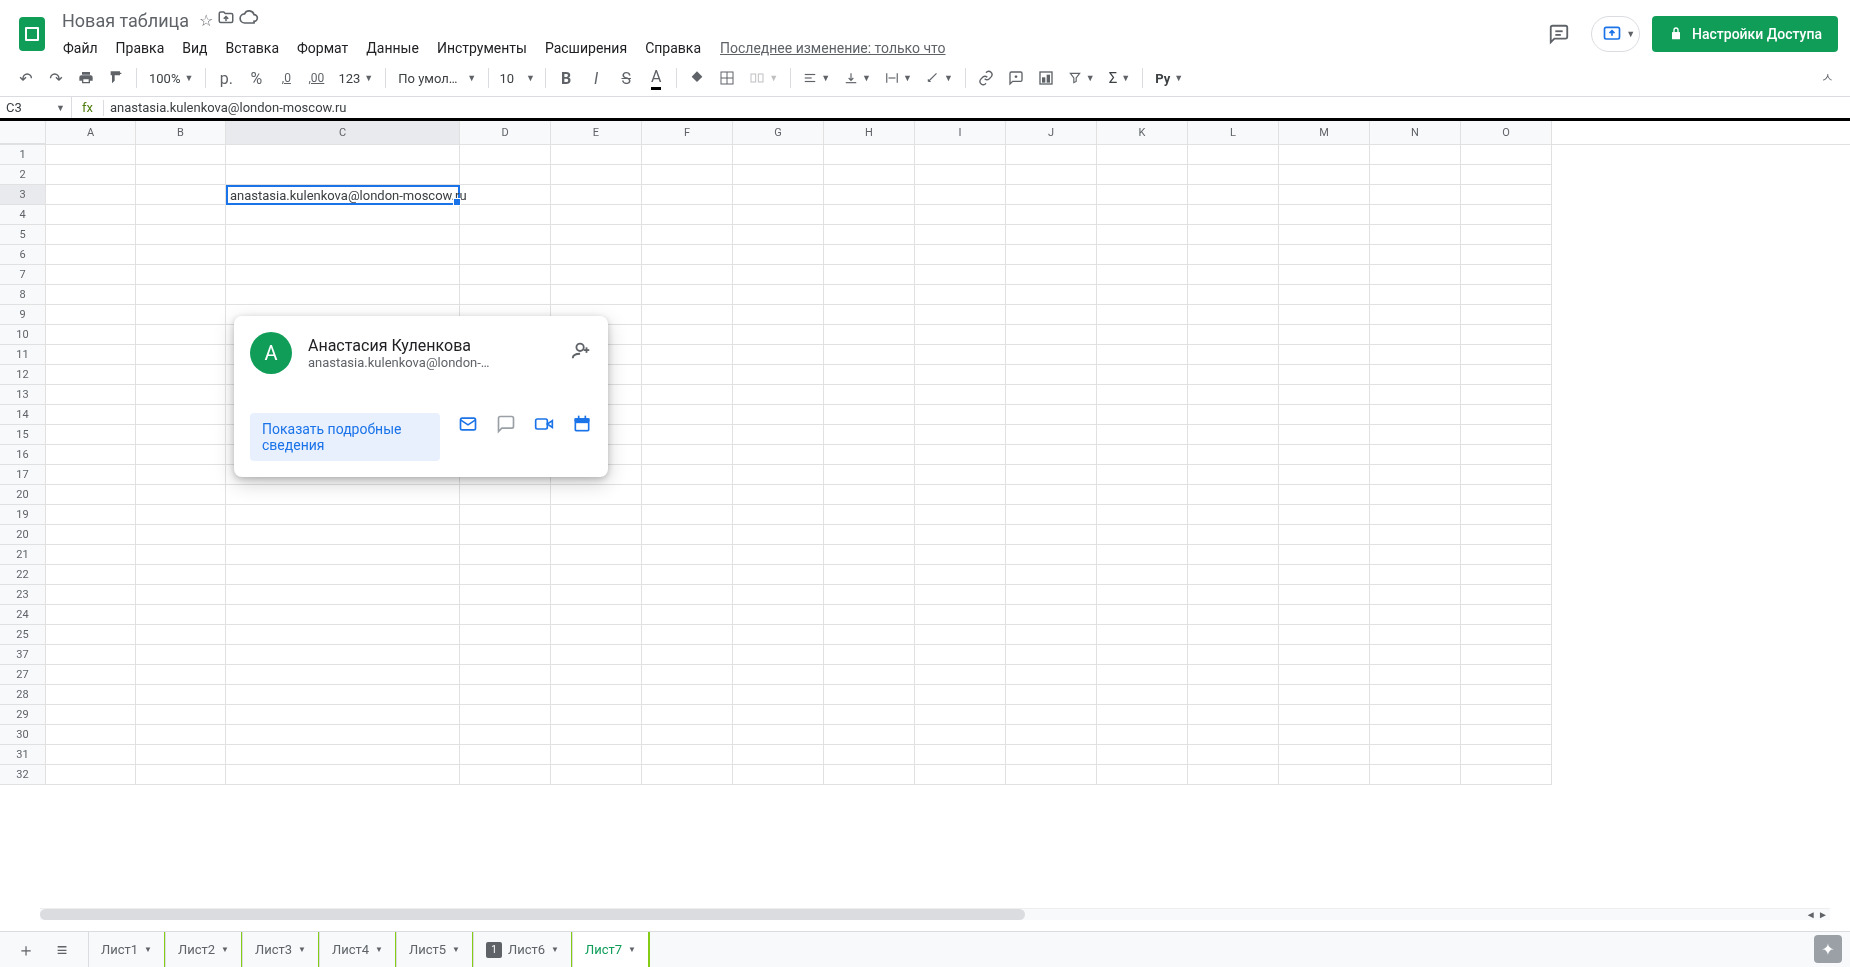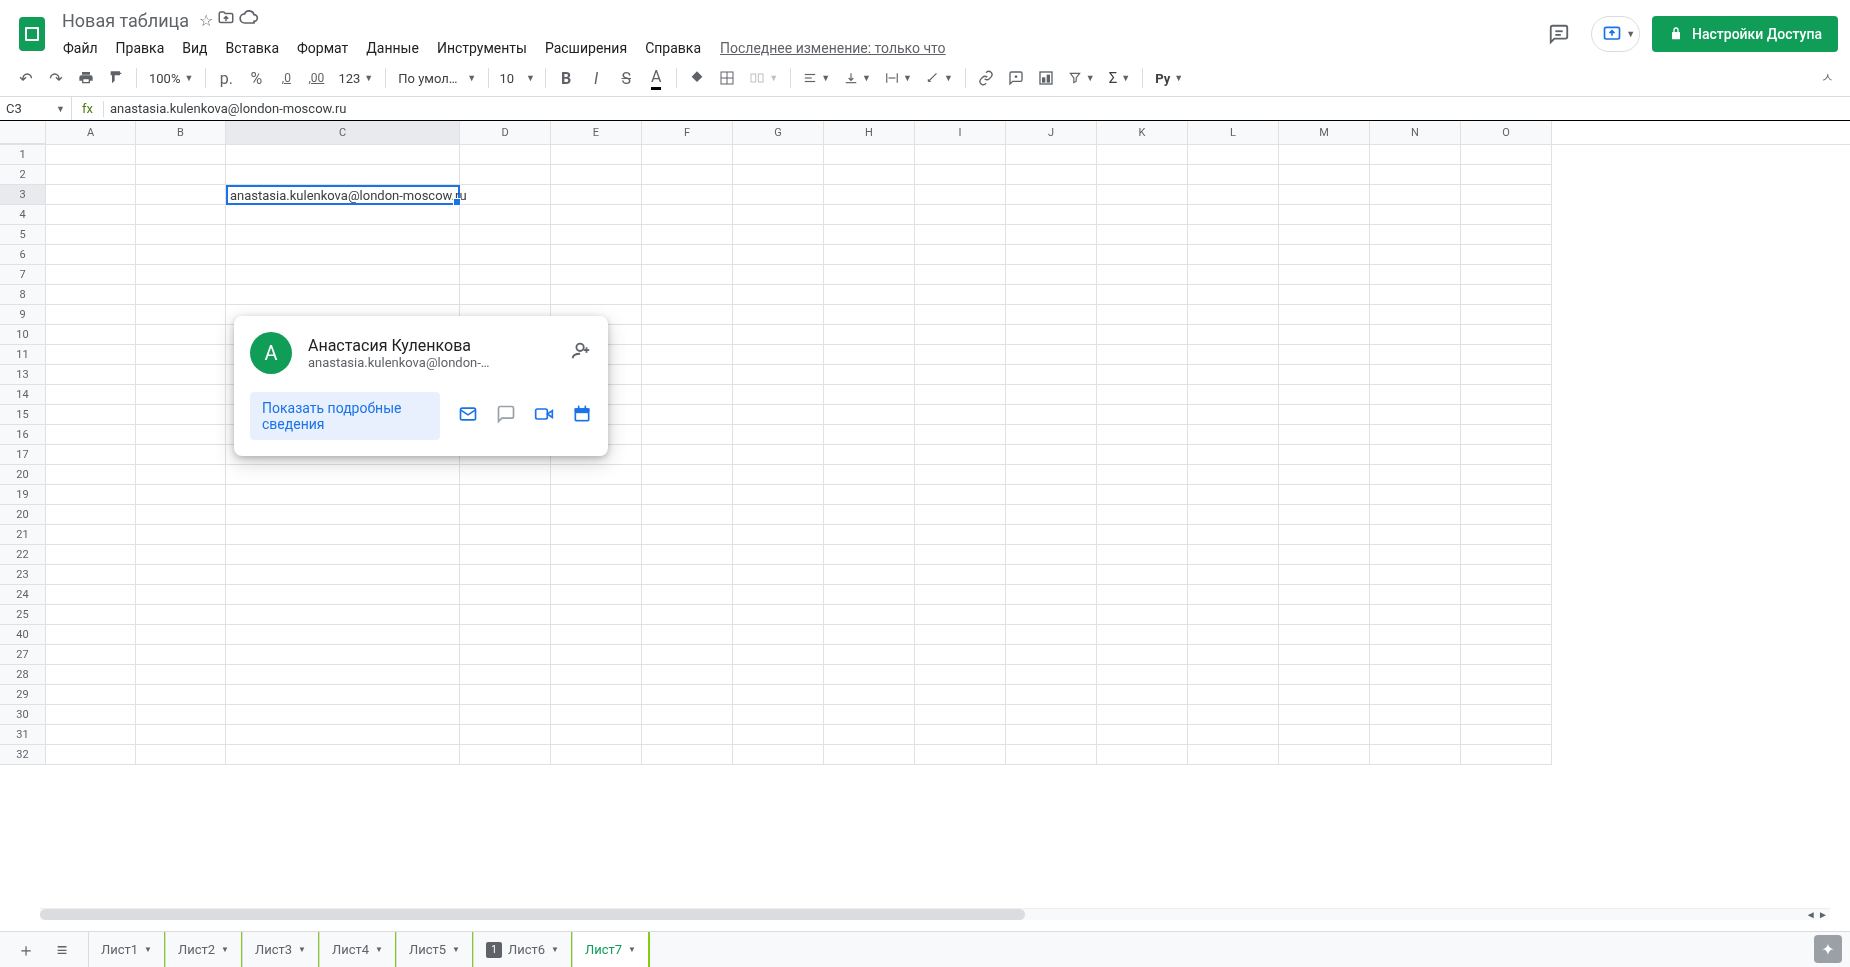--- a/index.html
+++ b/index.html
@@ -25,21 +25,21 @@
 
 .toolbar { display:flex; align-items:center; padding:4px 12px; border-bottom:1px solid #dadce0; gap:2px; }
 .tb-btn { min-width:28px; height:28px; display:flex; align-items:center; justify-content:center; border-radius:4px; cursor:pointer; color:#5f6368; font-size:16px; position:relative; }
 .tb-sep { width:1px; height:20px; background:#dadce0; margin:0 4px; }
 .tb-combo { display:flex; align-items:center; padding:0 6px; height:26px; border-radius:4px; cursor:pointer; color:#3c4043; gap:4px; font-size:13px; }
 .dd-arrow { font-size:9px; color:#5f6368; }
 .toolbar-spacer { flex:1; }
 .collapse-toolbar { cursor:pointer; color:#5f6368; padding:4px; }
 
 
-.formula-bar { display:flex; align-items:center; border-bottom:1px solid #000000; height:24px; }
+.formula-bar { display:flex; align-items:center; border-bottom:3px solid #000000; height:24px; }
 .name-box { width:72px; padding:0 6px; display:flex; align-items:center; justify-content:space-between; border-right:1px solid #dadce0; height:100%; font-size:13px; color:#3c4043; }
 .fx-label { padding:0 10px; color:#4d7c0f; font-size:13px; }
 .formula-input { flex:1; padding:0 6px; font-size:13px; color:#3c4043; }
 
 
 .grid-wrap { position:relative; height:calc(100vh - 168px); overflow:hidden; }
 .grid { position:relative; }
 .col-headers { display:flex; position:sticky; top:0; background:#fff; border-bottom:1px solid #e1e1e1; }
 .corner { width:46px; min-width:46px; height:23px; background:#f8f9fa; border-right:1px solid #e1e1e1; border-bottom:1px solid #e1e1e1; }
 .col-h { height:23px; display:flex; align-items:center; justify-content:center; font-size:11px; color:#5f6368; background:#f8f9fa; border-right:1px solid #e1e1e1; cursor:pointer; }
@@ -57,21 +57,21 @@
 
 
 .contact-card { position:absolute; left:234px; top:195px; width:374px; background:#fff; border-radius:8px; box-shadow:0 2px 6px rgba(0,0,0,0.2),0 6px 20px rgba(0,0,0,0.19); padding:16px; z-index:100; }
 .card-top { display:flex; gap:16px; align-items:center; }
 .avatar { width:42px; height:42px; border-radius:50%; background:#0f9d58; color:#fff; display:flex; align-items:center; justify-content:center; font-size:20px; }
 .card-info { flex:1; }
 .card-name { font-size:16px; color:#202124; }
 .card-email { font-size:13px; color:#5f6368; overflow:hidden; text-overflow:ellipsis; white-space:nowrap; max-width:190px; }
 .add-user { color:#5f6368; font-size:20px; cursor:pointer; }
 .card-actions { display:flex; align-items:center; gap:18px; margin-top:18px; }
-.detail-btn { background:#e8f0fe; color:#1a73e8; padding:8px 12px; border-radius:4px; font-size:14px; cursor:pointer; }
+.detail-btn { background:#e8f0fe; color:#1a73e8; padding:8px 12px; border-radius:4px; font-size:14px; cursor:pointer;margin-top:21px; }
 .card-icon { color:#5f6368; font-size:20px; cursor:pointer; width:24px; text-align:center; }
 .card-icon.mail { color:#1a73e8; }
 
 
 .tab-bar { position:fixed; bottom:0; left:0; right:0; height:36px; background:#f8f9fa; border-top:1px solid #dadce0; display:flex; align-items:center; padding:0 30px 0 8px; gap:0; }
 .tab-add, .tab-all { width:36px; height:36px; display:flex; align-items:center; justify-content:center; cursor:pointer; color:#5f6368; font-size:18px; }
 .tab { padding:0 12px; height:36px; display:flex; align-items:center; gap:6px; border-right:2px solid #84cc16; border-left:1px solid #dadce0; cursor:pointer; font-size:13px; color:#5f6368; background:#f8f9fa; margin-left:-1px; }
 .tab:first-of-type { margin-left:8px; }
 .tab.active { background:#fff; color:#0f9d58; }
 .tab-arrow { font-size:8px; color:#5f6368; }
@@ -510,20 +510,38 @@
           <div class="cell col-other"></div>
           <div class="cell col-other"></div>
           <div class="cell col-other"></div>
           <div class="cell col-other"></div>
           <div class="cell col-other"></div>
           <div class="cell col-other"></div>
           <div class="cell col-other"></div>
           <div class="cell col-other"></div>
         </div>
         <div class="row">
+          <div class="row-h">12</div>
+          <div class="cell col-A"></div>
+          <div class="cell col-A"></div>
+          <div class="cell col-C"></div>
+          <div class="cell col-other"></div>
+          <div class="cell col-other"></div>
+          <div class="cell col-other"></div>
+          <div class="cell col-other"></div>
+          <div class="cell col-other"></div>
+          <div class="cell col-other"></div>
+          <div class="cell col-other"></div>
+          <div class="cell col-other"></div>
+          <div class="cell col-other"></div>
+          <div class="cell col-other"></div>
+          <div class="cell col-other"></div>
+          <div class="cell col-other"></div>
+        </div>
+        <div class="row">
           <div class="row-h">13</div>
           <div class="cell col-A"></div>
           <div class="cell col-A"></div>
           <div class="cell col-C"></div>
           <div class="cell col-other"></div>
           <div class="cell col-other"></div>
           <div class="cell col-other"></div>
           <div class="cell col-other"></div>
           <div class="cell col-other"></div>
           <div class="cell col-other"></div>
@@ -744,21 +762,21 @@
           <div class="cell col-other"></div>
           <div class="cell col-other"></div>
           <div class="cell col-other"></div>
           <div class="cell col-other"></div>
           <div class="cell col-other"></div>
           <div class="cell col-other"></div>
           <div class="cell col-other"></div>
           <div class="cell col-other"></div>
         </div>
         <div class="row">
-          <div class="row-h">40</div>
+          <div class="row-h">37</div>
           <div class="cell col-A"></div>
           <div class="cell col-A"></div>
           <div class="cell col-C"></div>
           <div class="cell col-other"></div>
           <div class="cell col-other"></div>
           <div class="cell col-other"></div>
           <div class="cell col-other"></div>
           <div class="cell col-other"></div>
           <div class="cell col-other"></div>
           <div class="cell col-other"></div>

